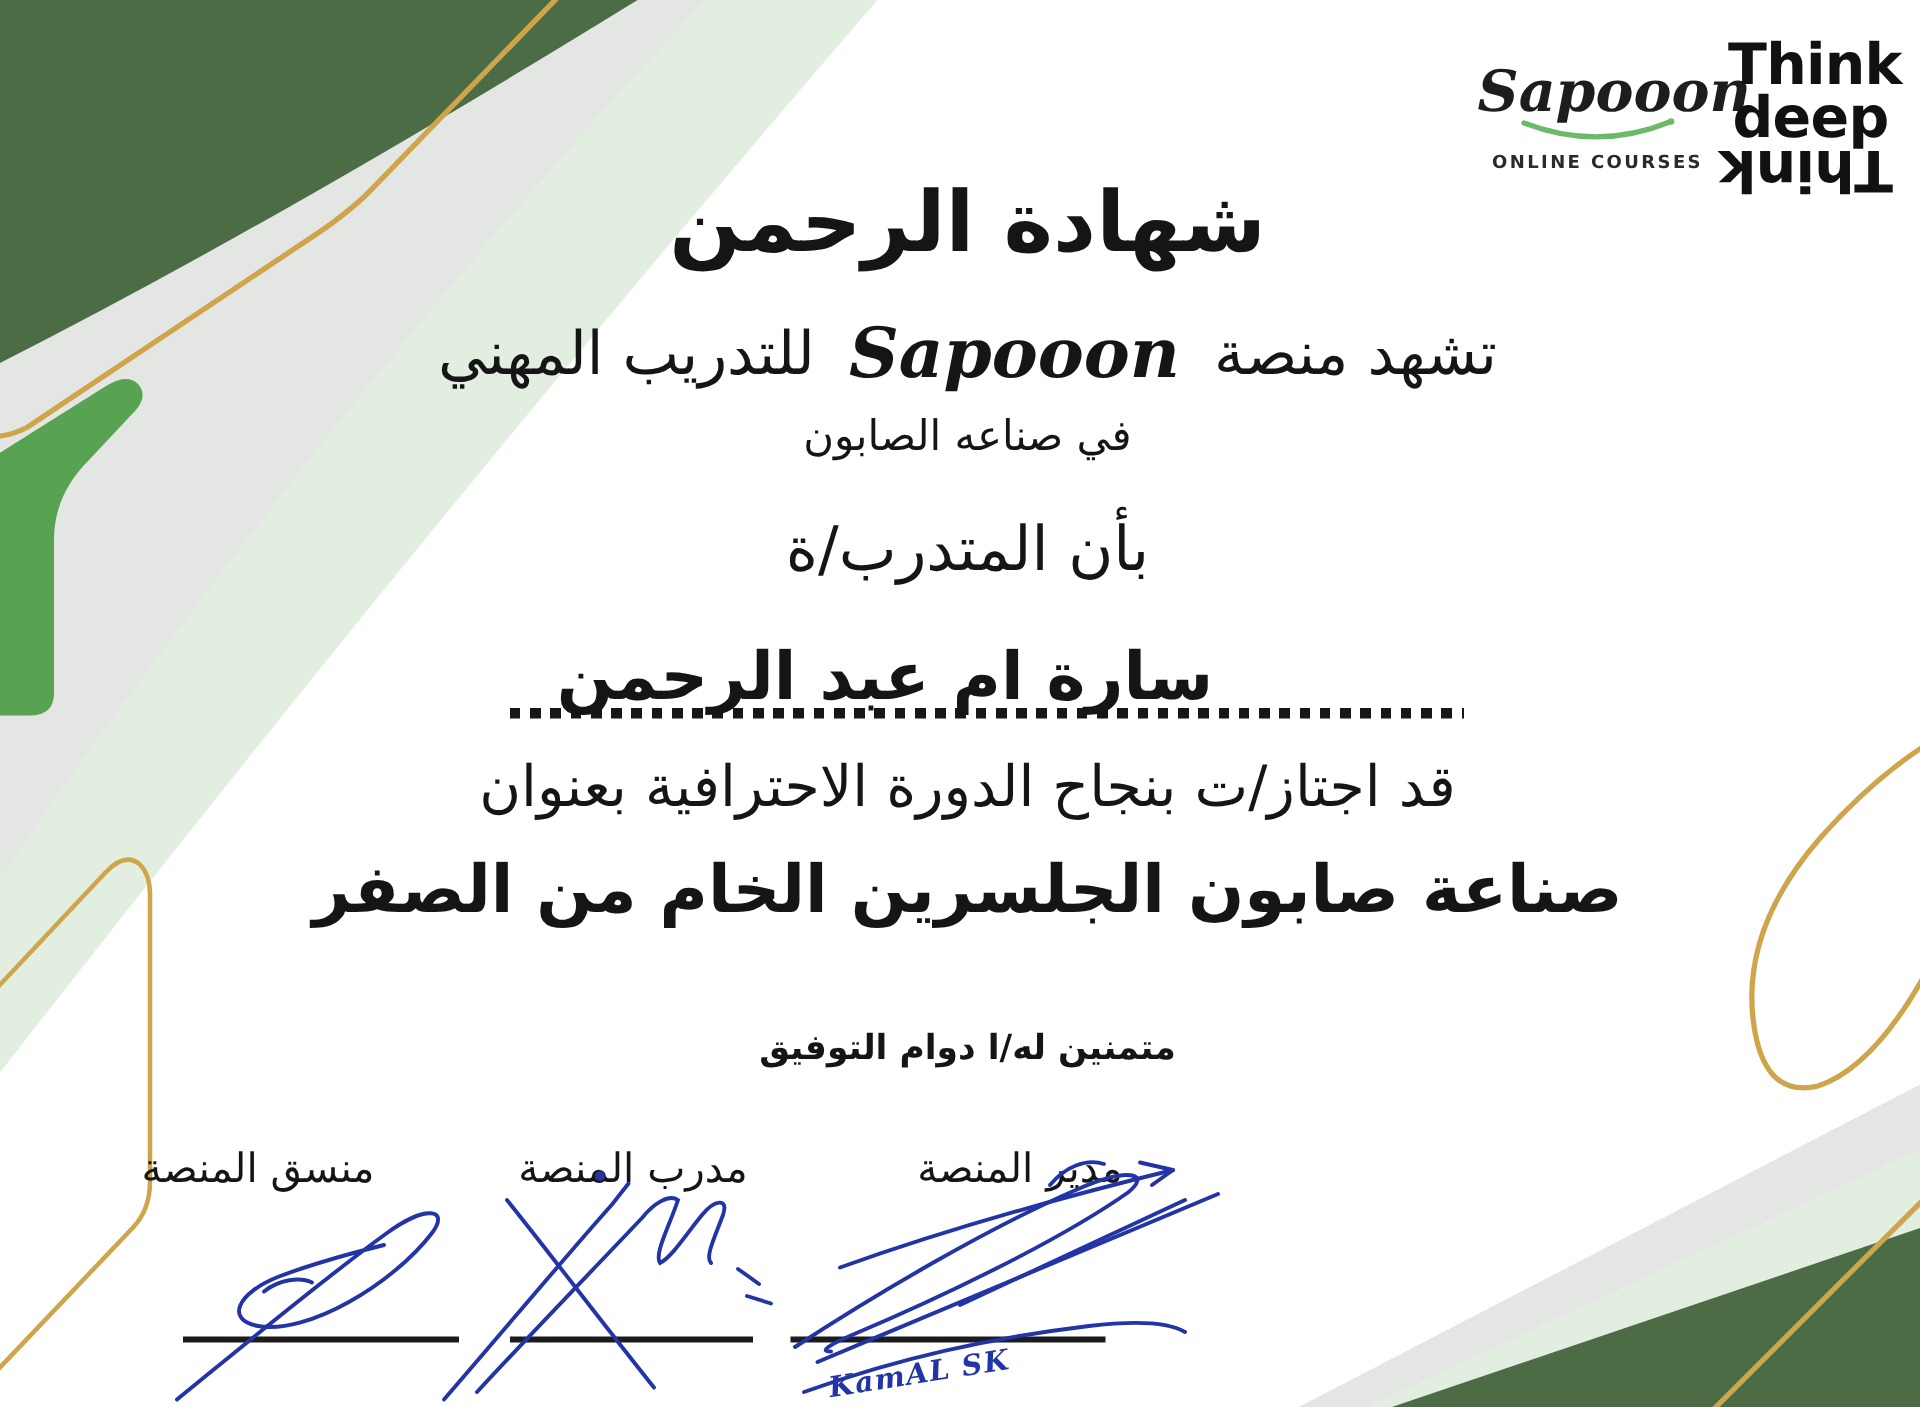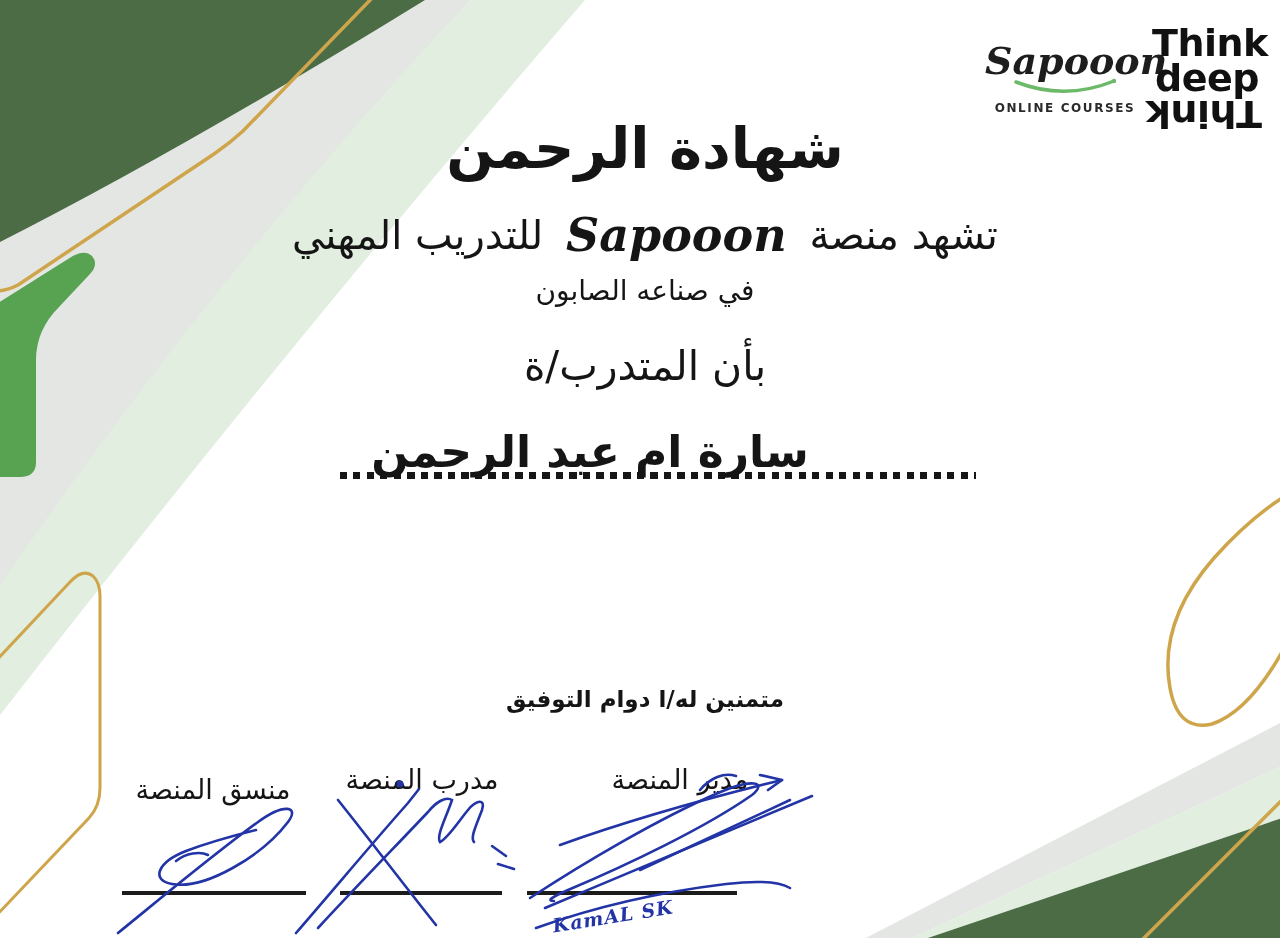--- a/index.html
+++ b/index.html
@@ -26,21 +26,21 @@
   .trainee-name{
     position:absolute;left:0;right:110px;top:0;text-align:center;
     font-family:"DejaVu Serif","DejaVu Sans",serif;font-weight:bold;font-size:44px;
   }
   .passed-line{top:502px;font-size:38px;}
   .course-line{top:568px;font-size:44px;font-weight:bold;}
   .wish-line{top:686px;font-size:23px;font-weight:bold;}
   .sig-label{position:absolute;top:764px;font-size:27px;white-space:nowrap;transform:translateX(50%);direction:rtl;}
   .sig-label.manager{right:600px;}
   .sig-label.trainer{right:858px;}
-  .sig-label.coordinator{right:1067px;margin-top:10px;}
+  .sig-label.coordinator{right:1108px;}
   .sig-line{position:absolute;top:891px;height:4px;background:#1c1c1c;}
   .sig-line.l1{left:122px;width:184px;}
   .sig-line.l2{left:340px;width:162px;}
   .sig-line.l3{left:527px;width:210px;}
   .sig-svg{position:absolute;inset:0;pointer-events:none;}
   .sig-scribble-text{
     position:absolute;left:552px;top:905px;
     font-family:"DejaVu Serif",serif;font-style:italic;font-weight:bold;font-size:19px;
     color:var(--ink_blue,#2234a6);transform:rotate(-9deg);letter-spacing:1px;direction:ltr;
   }
@@ -106,20 +106,22 @@
     </div>
 
     <div class="abs field-line">في صناعه الصابون</div>
     <div class="abs trainee-line">بأن المتدرب/ة</div>
 
     <div class="abs name-wrap">
       <div class="dotted-rule"></div>
       <div class="trainee-name">سارة ام عبد الرحمن</div>
     </div>
 
+    <div class="abs passed-line">قد اجتاز/ت بنجاح الدورة الاحترافية بعنوان</div>
+    <div class="abs course-line">صناعة صابون الجلسرين الخام من الصفر</div>
     <div class="abs wish-line">متمنين له/ا دوام التوفيق</div>
   </div>
 
   <div class="sig-label manager">مدير المنصة</div>
   <div class="sig-label trainer">مدرب المنصة</div>
   <div class="sig-label coordinator">منسق المنصة</div>
 
   <div class="sig-line l1"></div>
   <div class="sig-line l2"></div>
   <div class="sig-line l3"></div>

